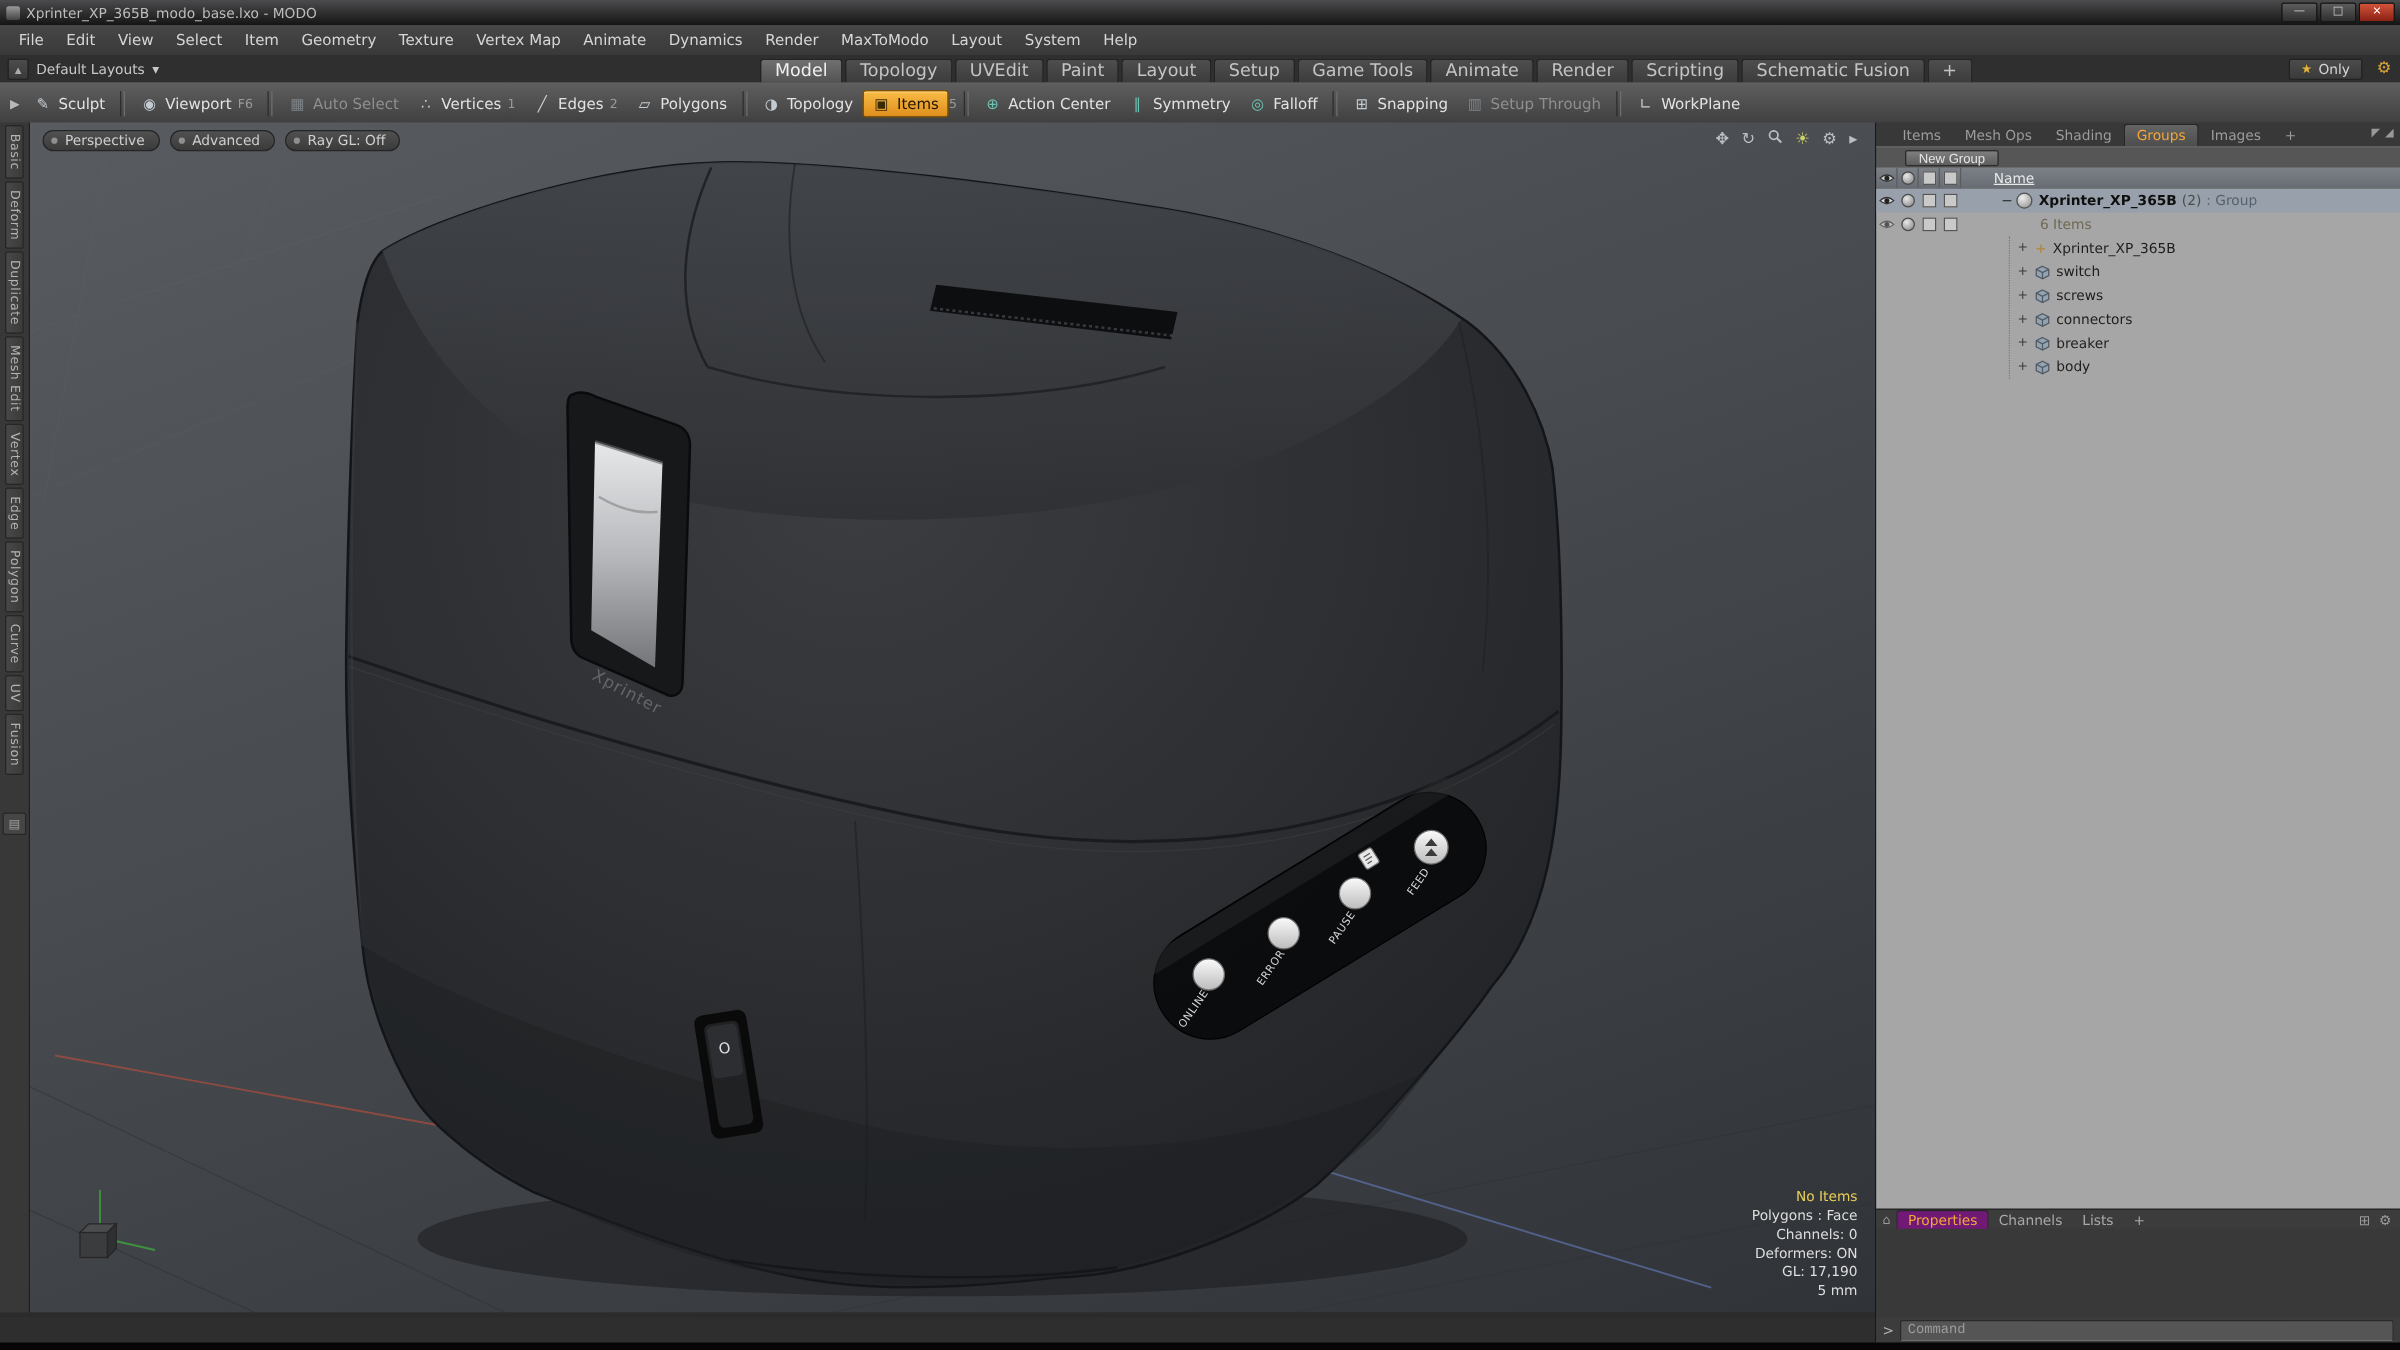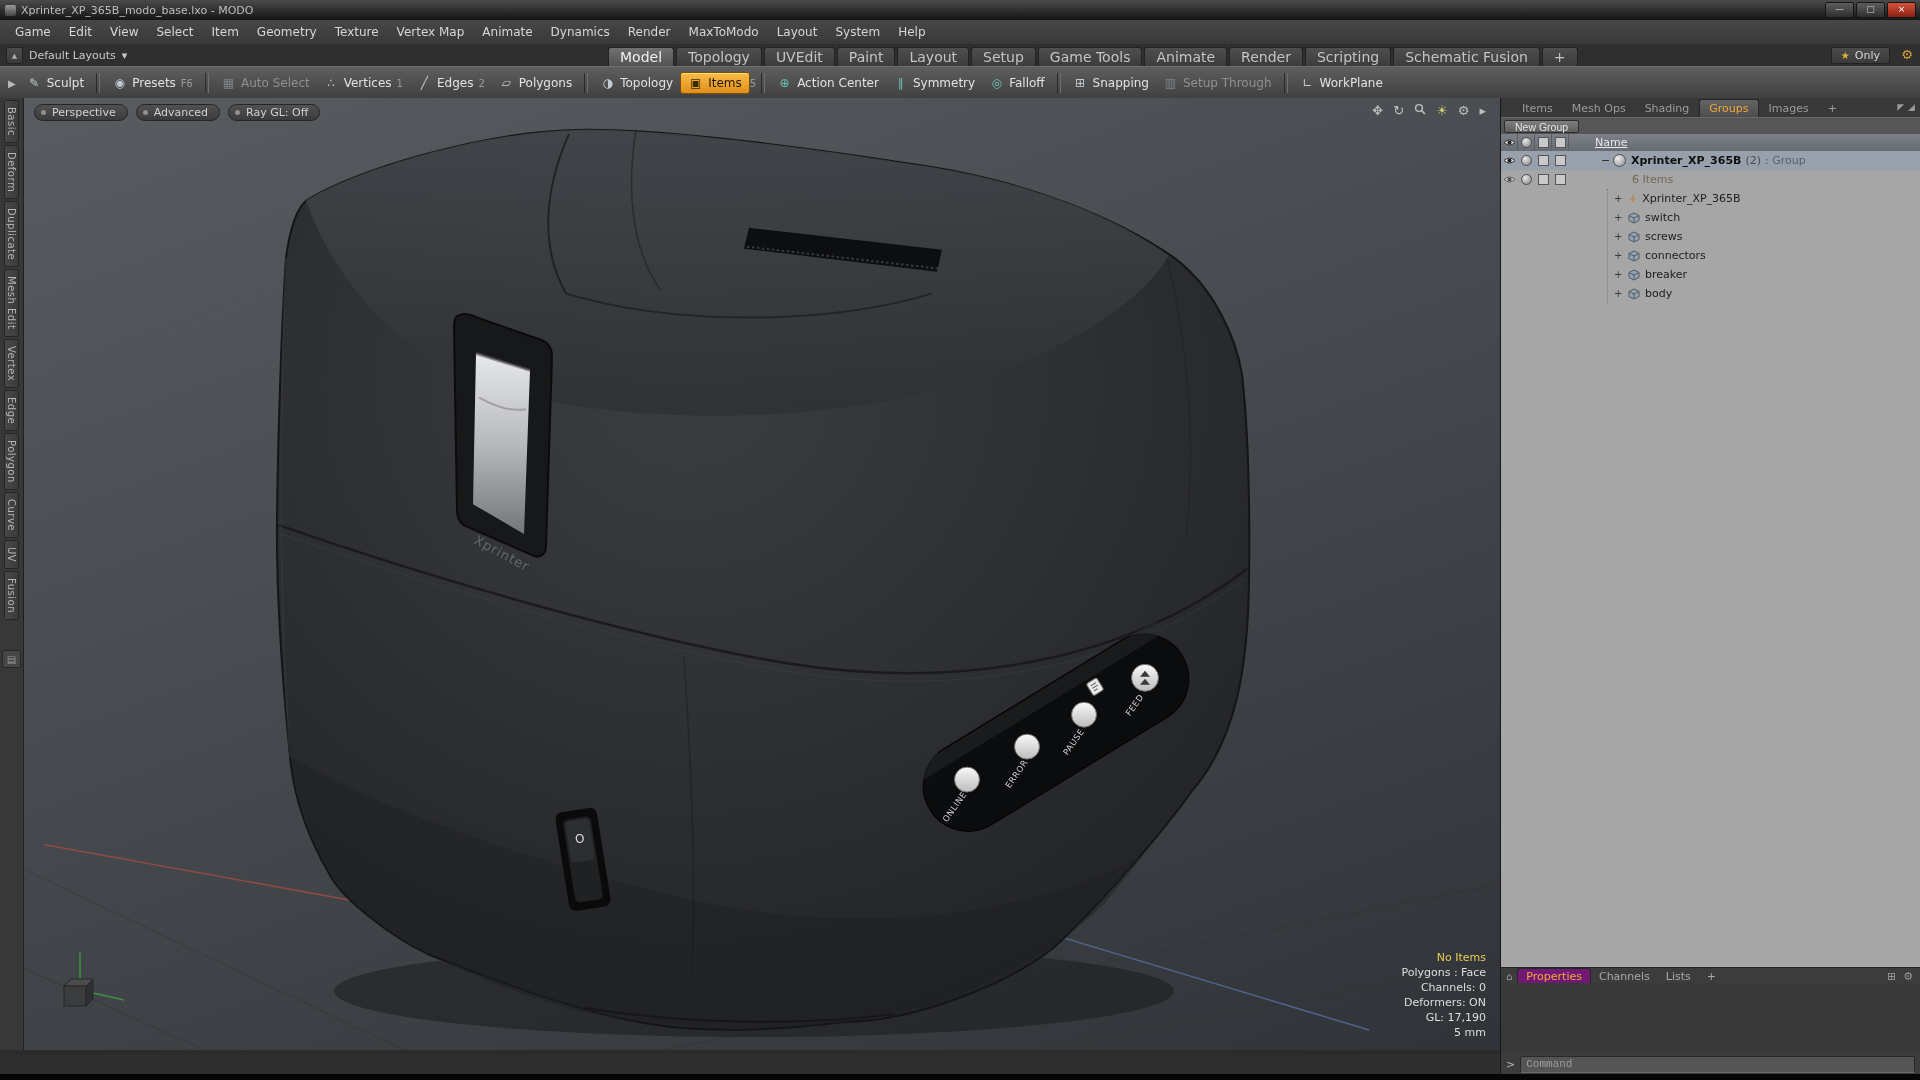--- a/index.html
+++ b/index.html
@@ -63,21 +63,21 @@
   .gapstrip{position:absolute;left:0;top:1050px;width:1500px;height:4px;background:#2b2b2b;}
   .bottomstrip{position:absolute;left:0;top:1074px;width:1920px;height:6px;background:#060606;}
 
   
   .rightpanel{position:absolute;left:1500px;top:98px;width:420px;height:976px;background:#424242;border-left:1px solid #181818;box-sizing:border-box;}
   .rp-tabs{position:absolute;top:0;left:0;right:0;height:19px;background:#383838;display:flex;align-items:flex-end;padding-left:12px;border-bottom:1px solid #2b2b2b;}
   .rp-tab{font-size:11px;color:#9c9c9c;padding:2px 9px;margin-right:1px;border-radius:3px 3px 0 0;cursor:default;white-space:nowrap;}
   .rp-tab.active{background:linear-gradient(#646464,#4d4d4d);border:1px solid #272727;border-bottom:none;color:#f4a838;}
   .rp-corner-icons{position:absolute;right:5px;top:4px;display:flex;gap:4px;color:#999;font-size:9px;}
   .rp-toolrow{position:absolute;top:19px;height:17px;left:0;right:0;background:#565656;border-top:1px solid #686868;border-bottom:1px solid #393939;display:flex;align-items:center;padding-left:3px;}
-  .ng-btn{font-size:10.5px;color:#e5e5e5;background:linear-gradient(#7f7f7f,#5e5e5e);border:1px solid #2d2d2d;border-radius:2px;padding:0 10px;height:13px;line-height:12px;cursor:default;}
+  .ng-btn{font-size:10.5px;color:#e5e5e5;background:linear-gradient(#7f7f7f,#5e5e5e);border:1px solid #2d2d2d;border-radius:2px;padding:0 10px;height:13px;line-height:12px;cursor:default;margin-left:20px;}
   .rp-header{position:absolute;top:36px;height:17px;left:0;right:0;background:linear-gradient(#7c8187,#676c72);display:flex;align-items:center;color:#e9e9e9;font-size:11px;text-decoration:underline;}
   .hcell{width:17px;height:100%;border-right:1px solid #5a5e63;display:flex;align-items:center;justify-content:center;box-sizing:border-box;}
   .hdr-name{margin-left:26px;}
   .rp-tree{position:absolute;top:53px;height:816px;left:0;right:0;background:#a6a6a6;font-size:11px;color:#1b1b1b;overflow:hidden;}
   .trow{height:19px;display:flex;align-items:center;position:relative;}
   .trow.group{background:#97a0ab;}
   .cells{position:absolute;left:0;top:0;height:100%;display:flex;}
   .cell{width:17px;height:100%;display:flex;align-items:center;justify-content:center;}
   .ball{width:9px;height:9px;border-radius:50%;background:radial-gradient(circle at 35% 30%,#e8e8e8,#808080);border:1px solid #4c4c4c;}
   .chk{width:9px;height:9px;background:#cicac9;background:#c9c9c9;border:1px solid #565656;}
@@ -117,21 +117,21 @@
     <span class="app-icon"></span>
     <span>Xprinter_XP_365B_modo_base.lxo - MODO</span>
     <div class="win-controls">
       <div class="winbtn">—</div>
       <div class="winbtn">□</div>
       <div class="winbtn close">×</div>
     </div>
   </div>
 
   <div class="menubar">
-    <span class="mitem">Game</span>
+    <span class="mitem">File</span>
     <span class="mitem">Edit</span>
     <span class="mitem">View</span>
     <span class="mitem">Select</span>
     <span class="mitem">Item</span>
     <span class="mitem">Geometry</span>
     <span class="mitem">Texture</span>
     <span class="mitem">Vertex Map</span>
     <span class="mitem">Animate</span>
     <span class="mitem">Dynamics</span>
     <span class="mitem">Render</span>
@@ -170,21 +170,21 @@
 
   <div class="toolbar">
     <span class="pointer-ic">▶</span>
     <div class="tbtn">
       <span class="ic">✎</span>
       <span>Sculpt</span>
     </div>
     <div class="tsep"></div>
     <div class="tbtn">
       <span class="ic">◉</span>
-      <span>Presets</span>
+      <span>Viewport</span>
       <span class="hk">F6</span>
     </div>
     <div class="tsep"></div>
     <div class="tbtn dim">
       <span class="ic">▦</span>
       <span>Auto Select</span>
     </div>
     <div class="tbtn">
       <span class="ic">∴</span>
       <span>Vertices</span>

